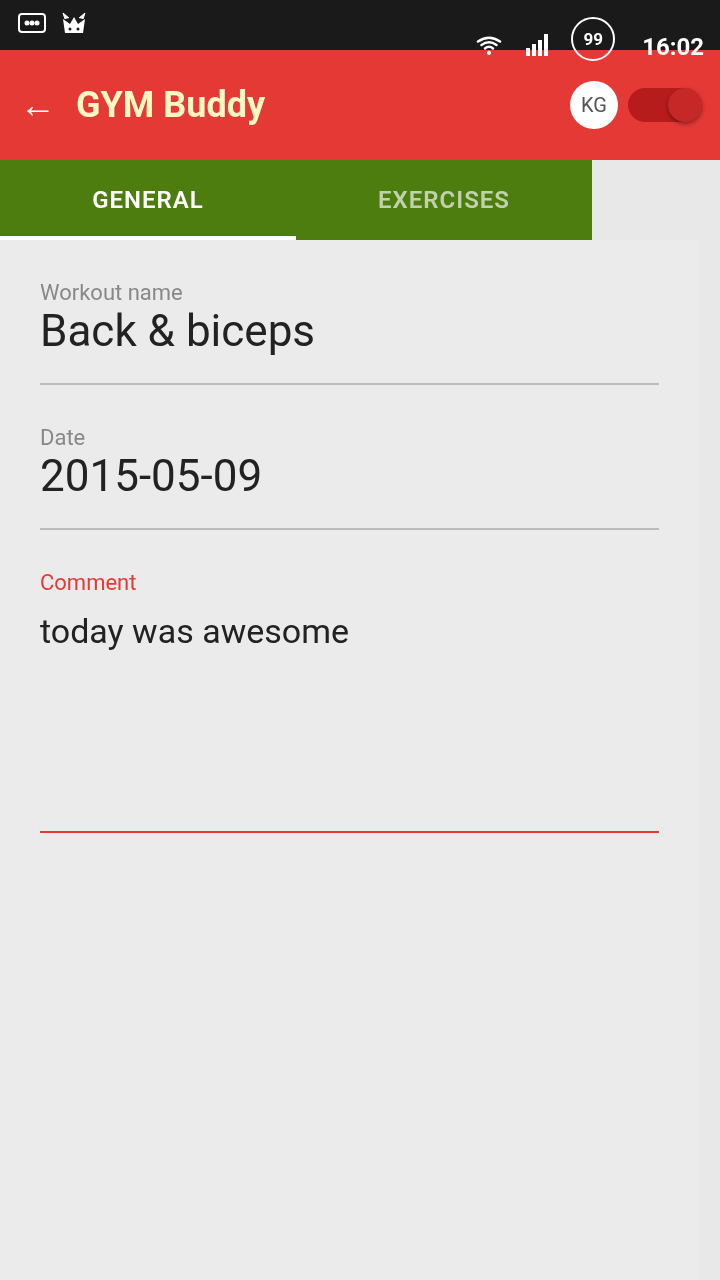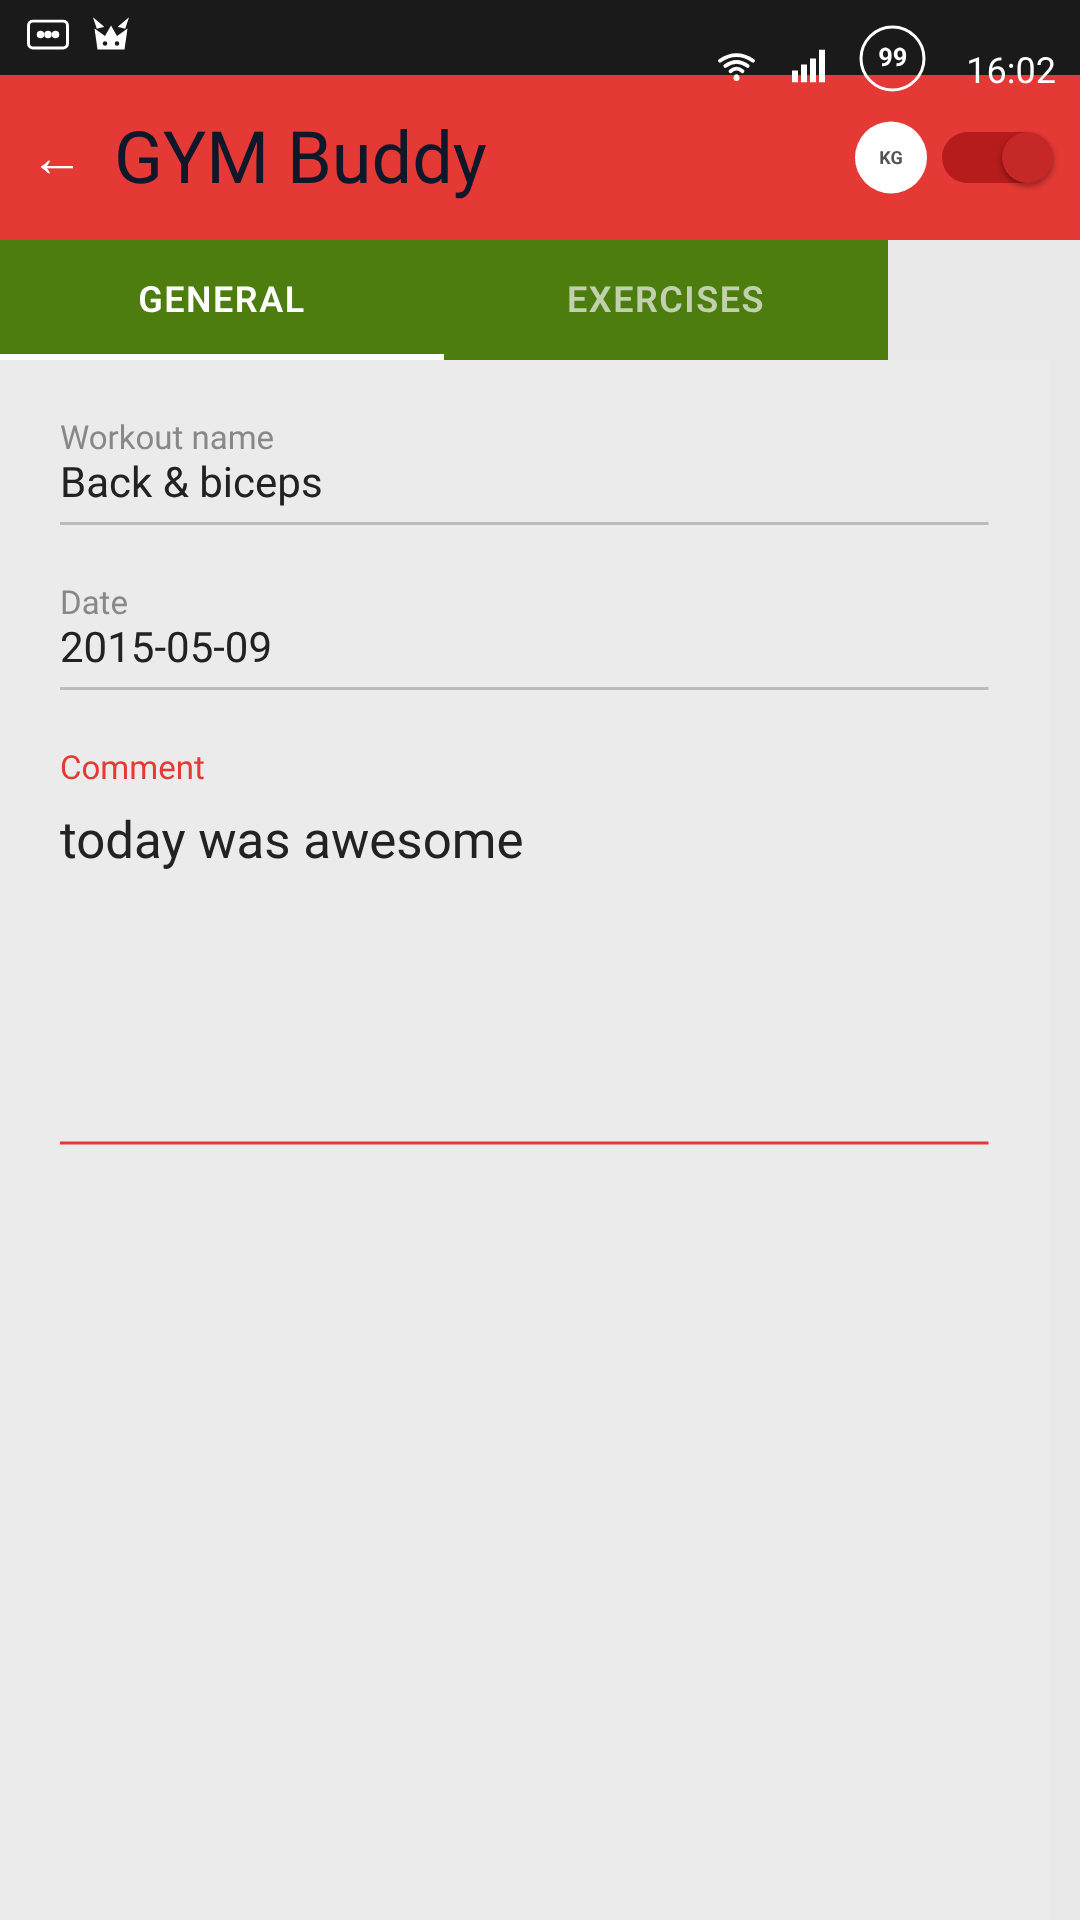--- a/index.html
+++ b/index.html
@@ -58,39 +58,39 @@
       display: flex;
       align-items: center;
       gap: 20px;
     }
     .back-icon {
       color: white;
       font-size: 36px;
       cursor: pointer;
     }
     .app-title {
-      color: #0f172a;
-      font-size: 48px;
-      font-weight: 400;
+      color: #fef9c3;
+      font-size: 36px;
+      font-weight: 700;
     }
     .app-bar-right {
       display: flex;
       align-items: center;
       gap: 10px;
     }
     .kg-badge {
       width: 48px;
       height: 48px;
       border-radius: 50%;
       background: white;
       display: flex;
       align-items: center;
       justify-content: center;
-      font-size: 12px;
-      font-weight: 700;
+      font-size: 20px;
+      font-weight: 400;
       color: #555;
     }
     .toggle-switch {
       width: 72px;
       height: 34px;
       background: #b71c1c;
       border-radius: 17px;
       position: relative;
       cursor: pointer;
     }
@@ -154,24 +154,24 @@
     .field-label {
       font-size: 22px;
       color: #888;
       margin-bottom: 8px;
       font-weight: 400;
     }
     .field-label-active {
       color: #e53935;
     }
     .field-value {
-      font-size: 28px;
+      font-size: 44px;
       color: #222;
       font-weight: 400;
-      padding-bottom: 10px;
+      padding-bottom: 26px;
       border-bottom: 2px solid #bbb;
       display: block;
       width: 100%;
     }
     .field-value-active {
       border-bottom: 2px solid #e53935;
       margin-top: 16px;
     }
 
     
@@ -242,21 +242,21 @@
         <rect x="6" y="10" width="4" height="12" fill="white"></rect>
         <rect x="12" y="6" width="4" height="16" fill="white"></rect>
         <rect x="18" y="0" width="4" height="22" fill="white"></rect>
       </svg>
     </div>
 
     <div style="display:flex;align-items:center;justify-content:center;width:44px;height:44px;border-radius:50%;border:2px solid white;font-size:17px;font-weight:700;color:white;">
       <span>99</span>
     </div>
 
-    <span style="color:white;font-size:24px;font-weight:400;margin-left:4px;margin-top:44px;">16:02</span>
+    <span style="color:white;font-size:24px;font-weight:700;margin-left:4px;margin-top:44px;">16:02</span>
   </div>
 </div>
 
 <div class="app-bar">
   <div class="app-bar-left">
     <span class="back-icon">←</span>
     <span class="app-title">GYM Buddy</span>
   </div>
   <div class="app-bar-right">
     <div class="kg-badge">KG</div>

